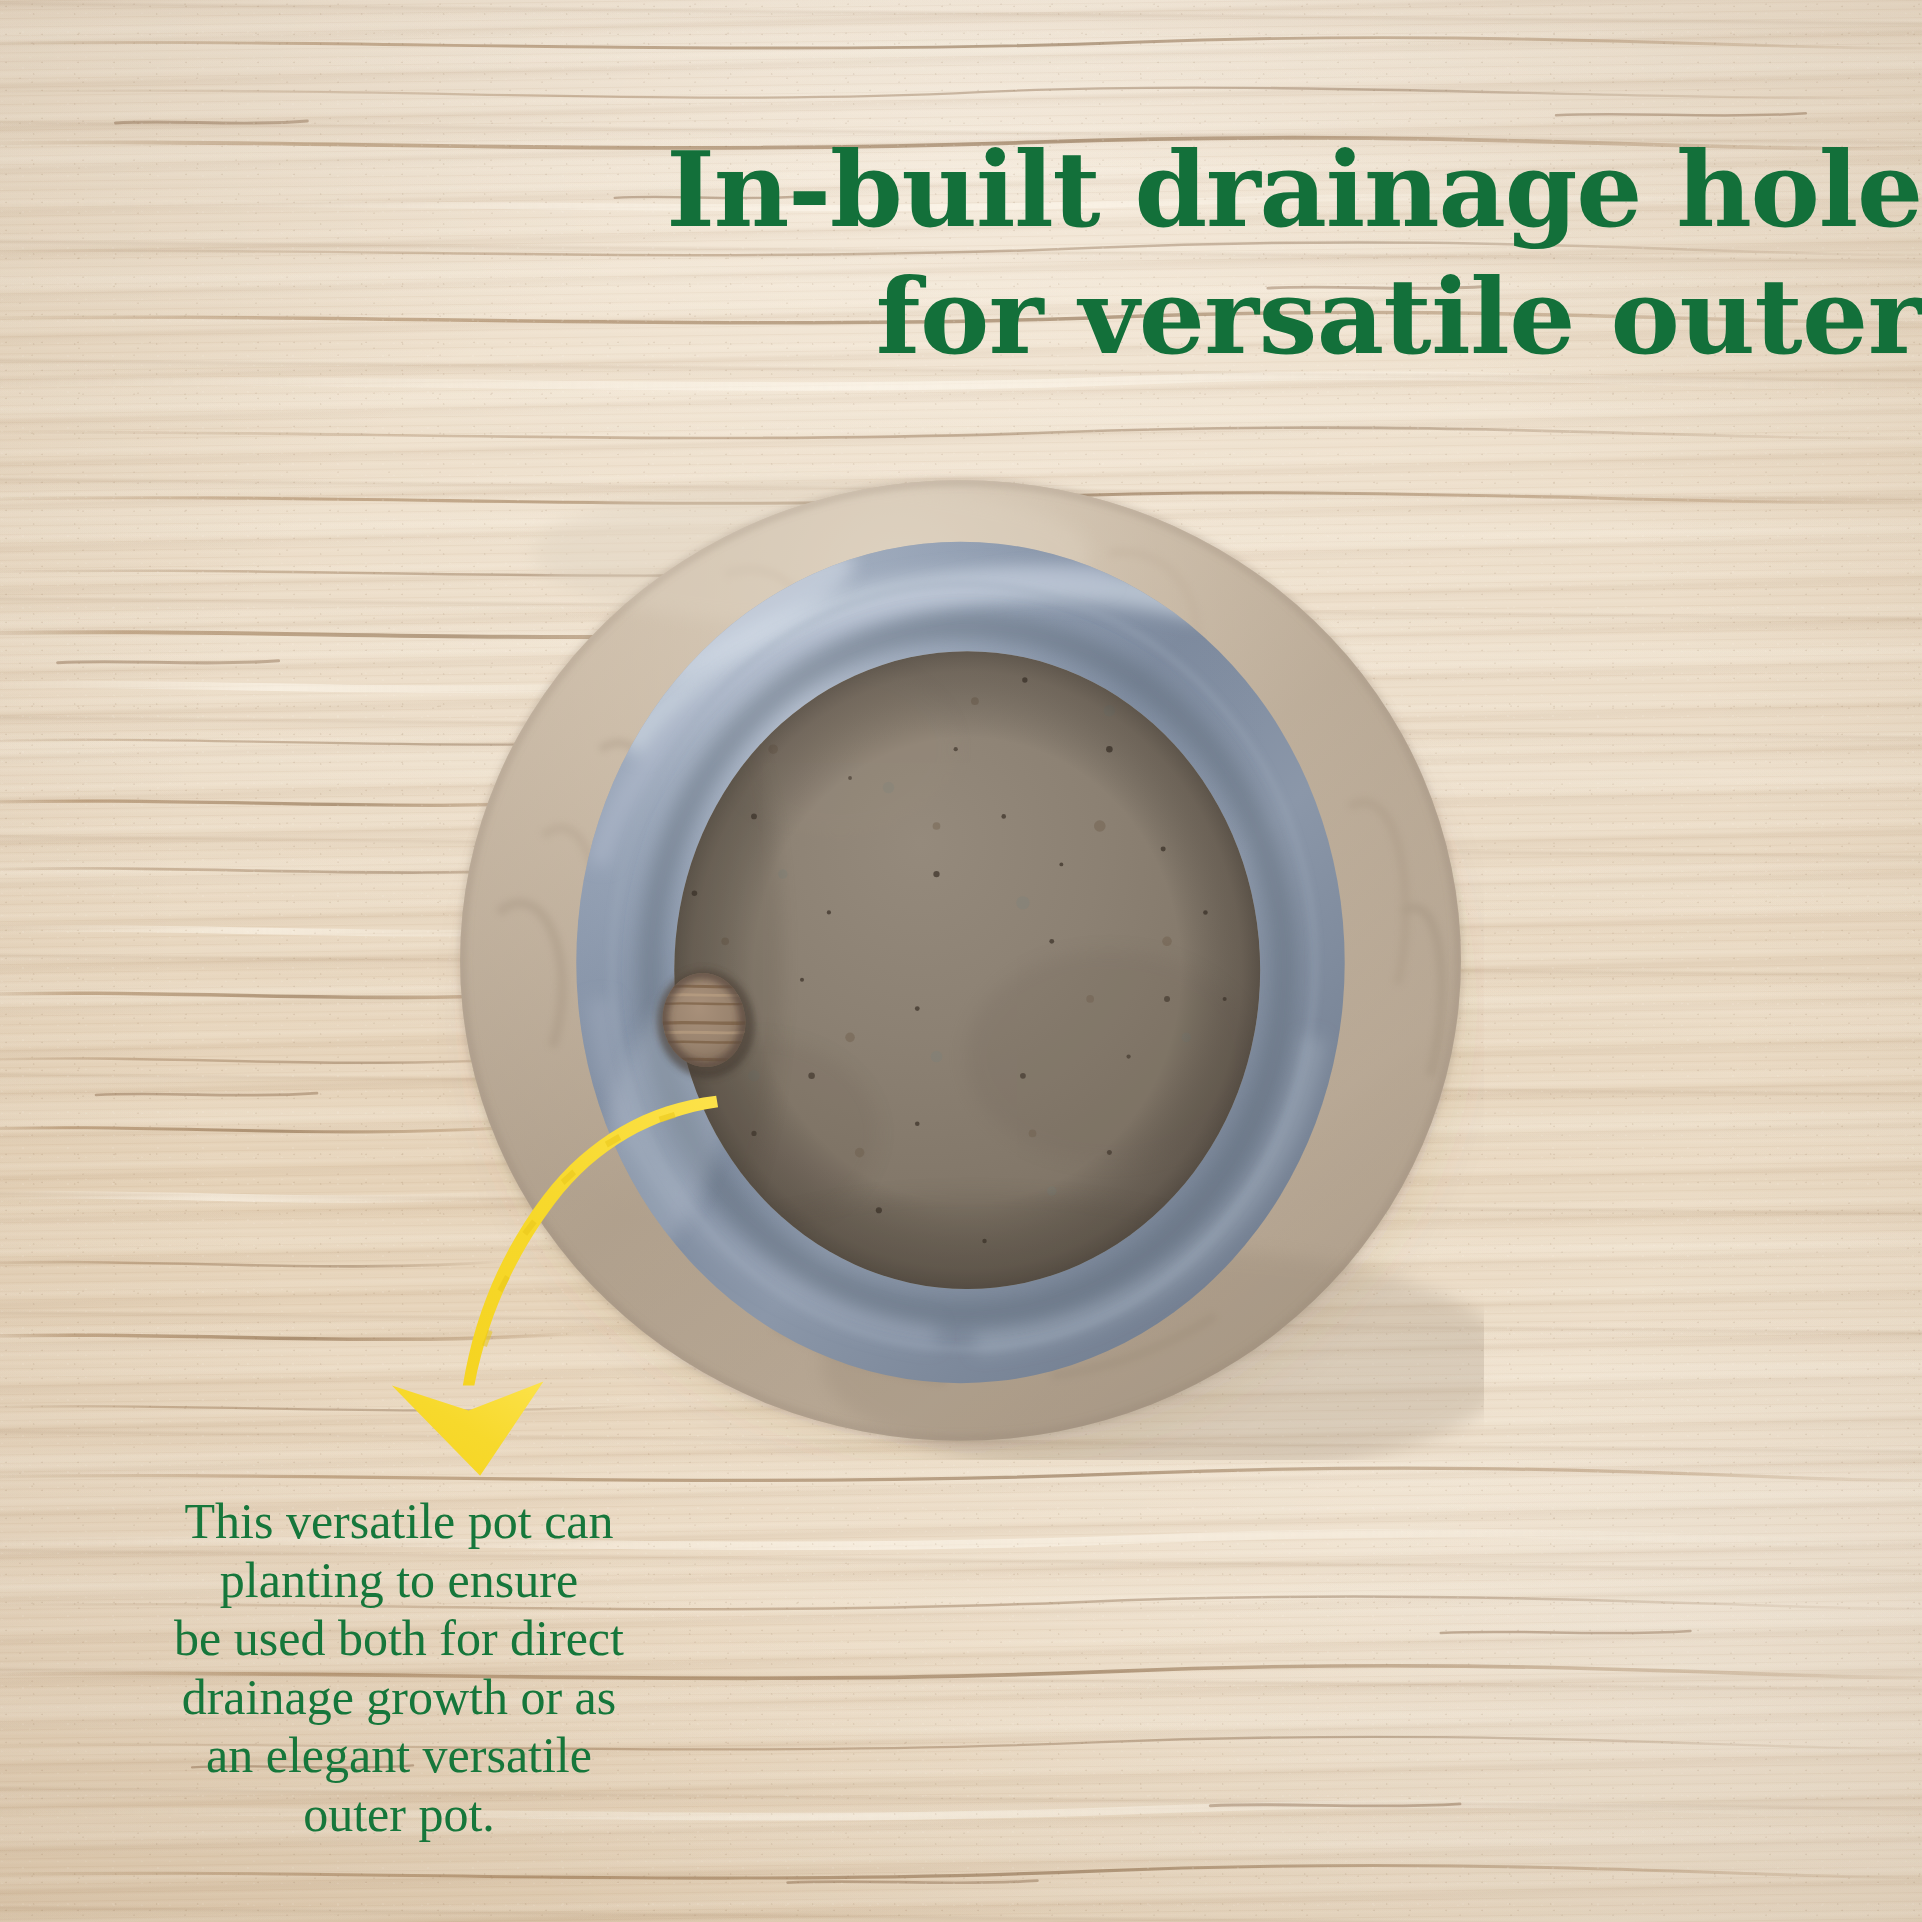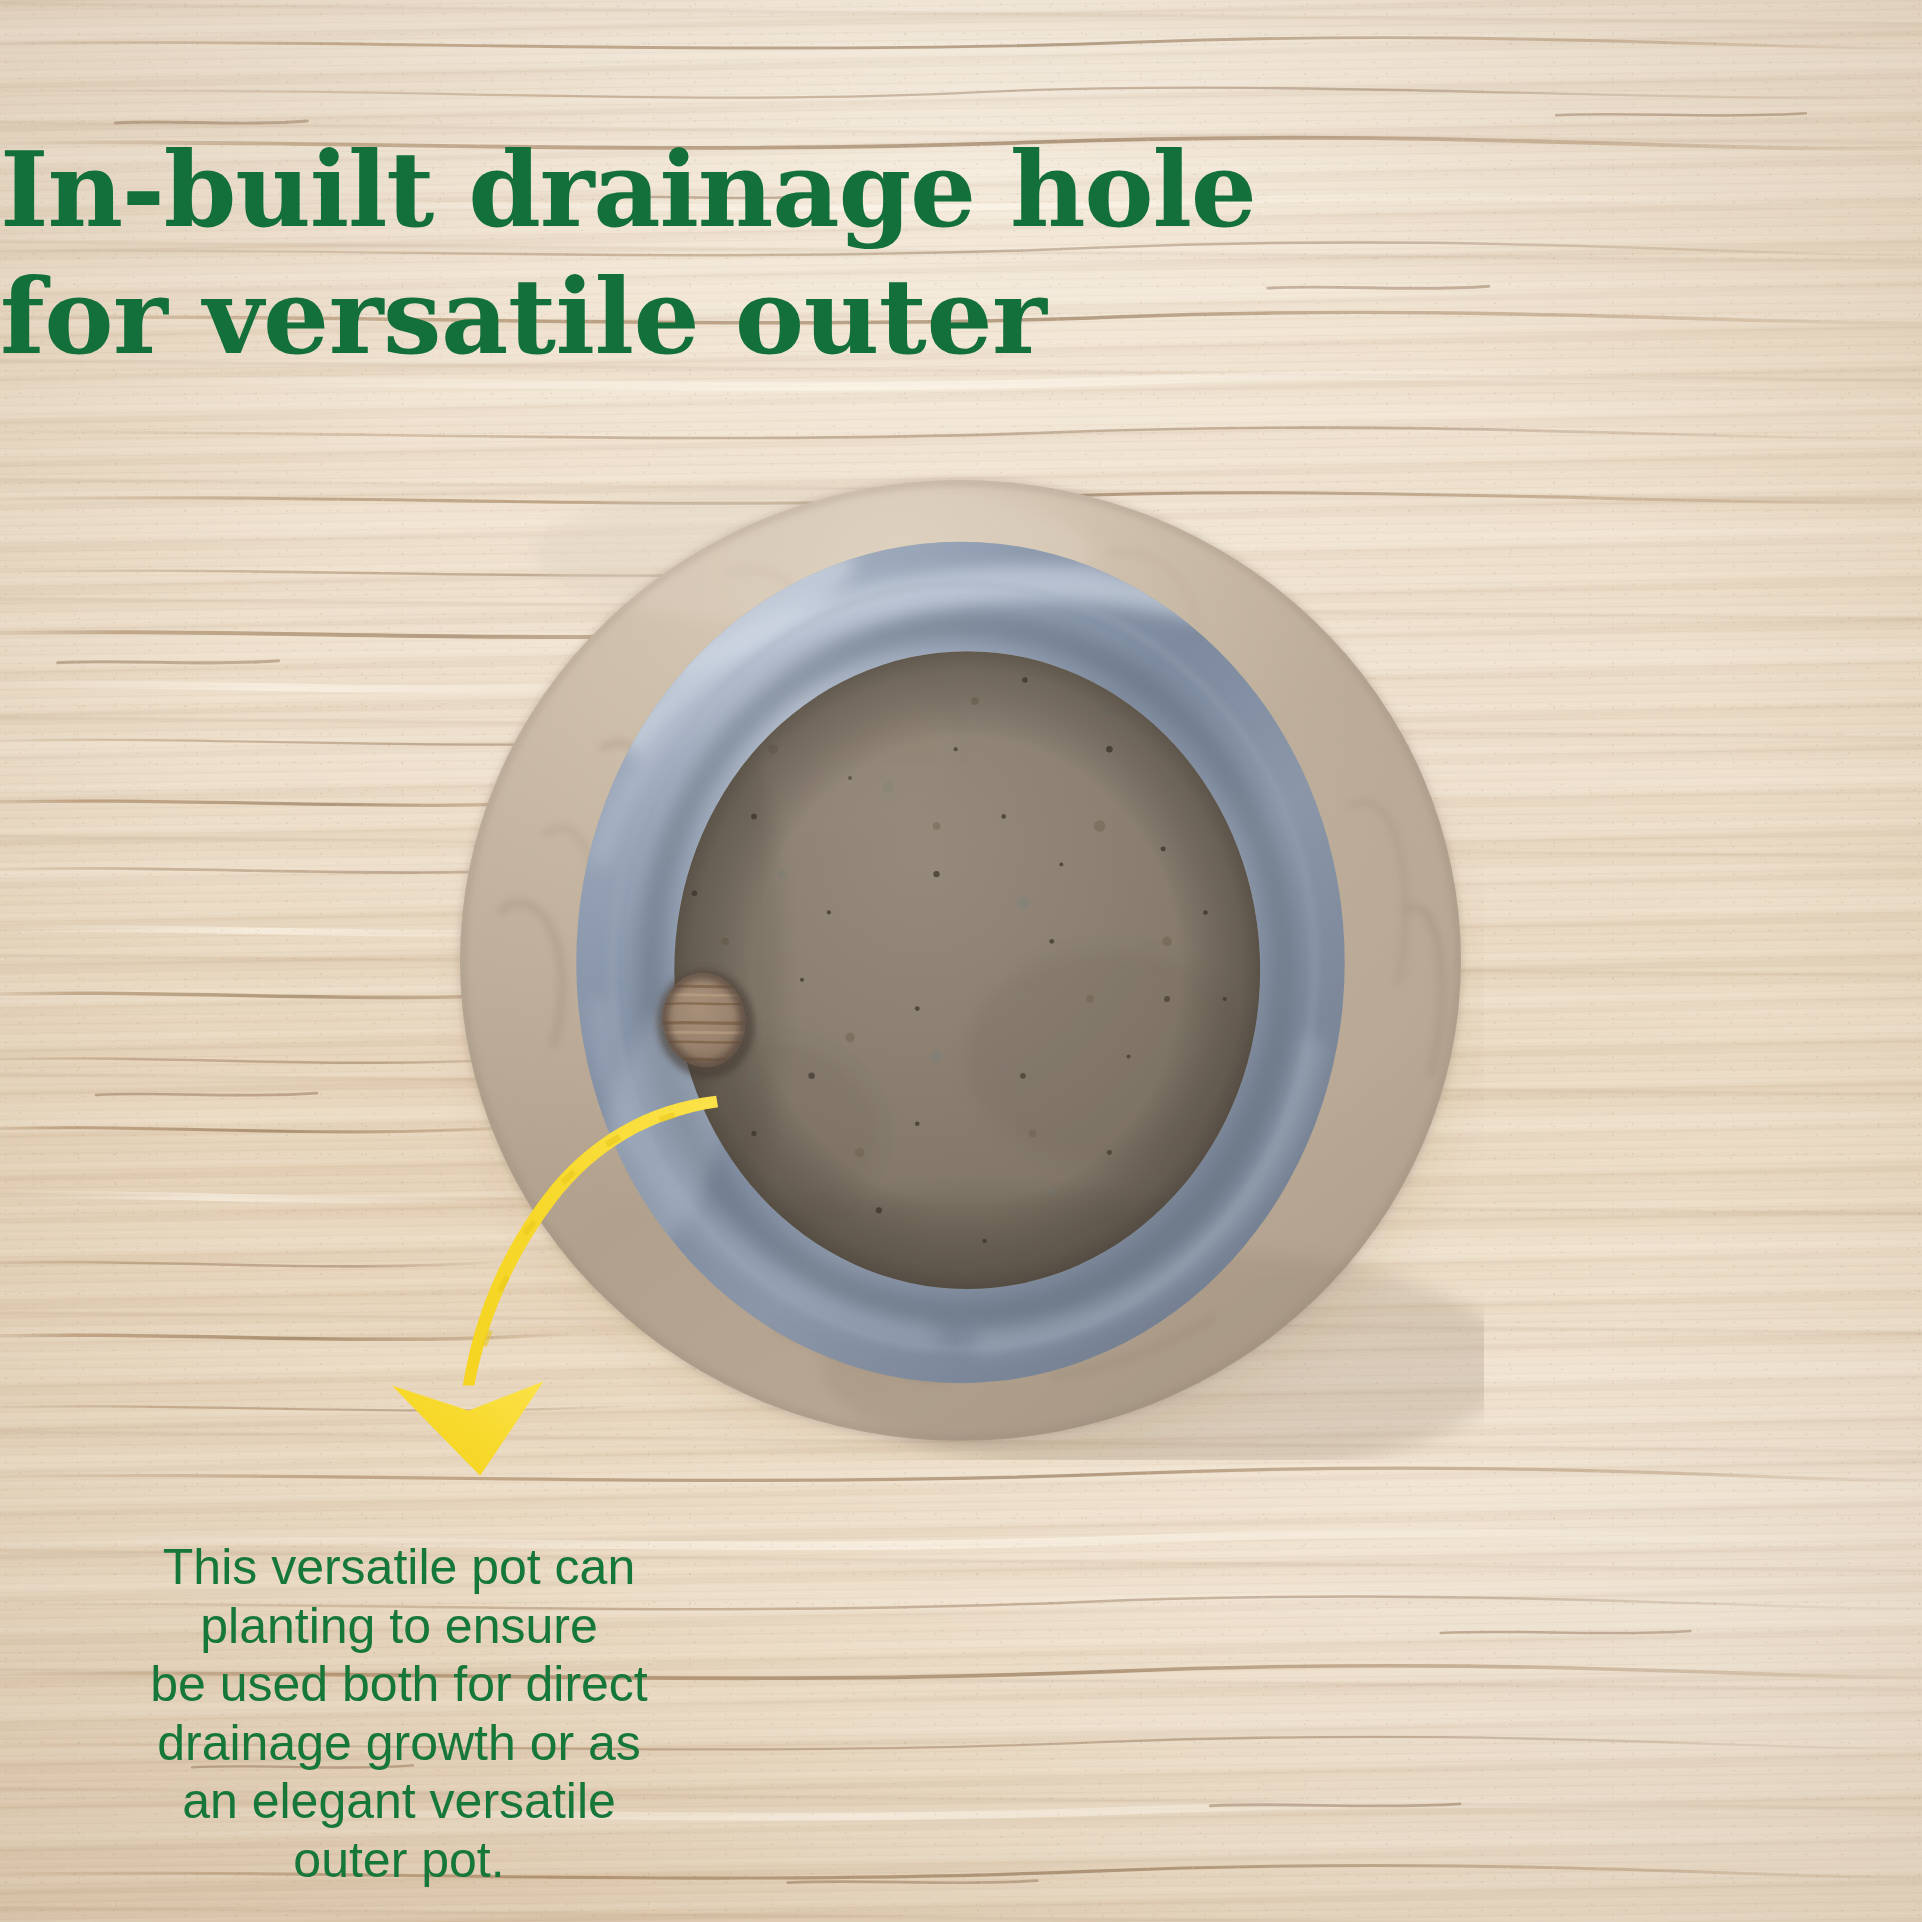--- a/index.html
+++ b/index.html
@@ -118,44 +118,43 @@
     pointer-events: none;
   }
   #arrow-svg { display: block; width: 100%; height: 100%; }
 
   
   #headline {
     position: absolute;
     left: 0;
     top: 127px;
     width: 1922px;
-    text-align: left;
+    text-align: right;
     font-family: "DejaVu Serif", "Liberation Serif", serif;
     font-weight: 700;
     font-size: 104px;
     line-height: 1.22;
     letter-spacing: -1.2px;
     color: #13703a;
     text-rendering: geometricPrecision;
   }
   #headline .hl-line { display: block; }
   #headline .hl-line-2 { letter-spacing: -0.5px; }
 
   #caption {
     position: absolute;
     left: 106px;
     top: 1492px;
     width: 586px;
     text-align: center;
-    font-family: Liberation Sans, sans-serif;
+    font-family: Liberation Serif, serif;
     font-weight: 400;
     font-size: 50px;
     line-height: 1.17;
     color: #16773b;
-    margin-top: 46px;
   }
   #caption .cap-line { display: block; white-space: nowrap; }
 </style>
 </head>
 <body>
 
 <div id="stage">
 
   <div class="wood-base"></div>
   <div class="wood-grain-fine"></div>

